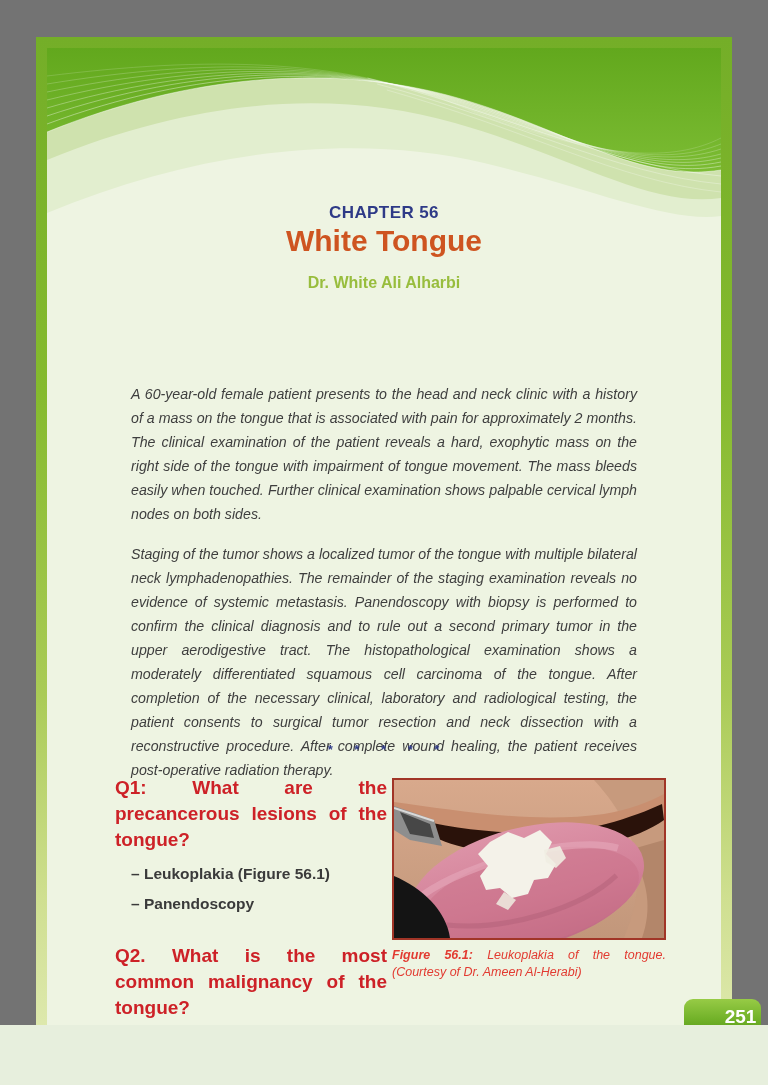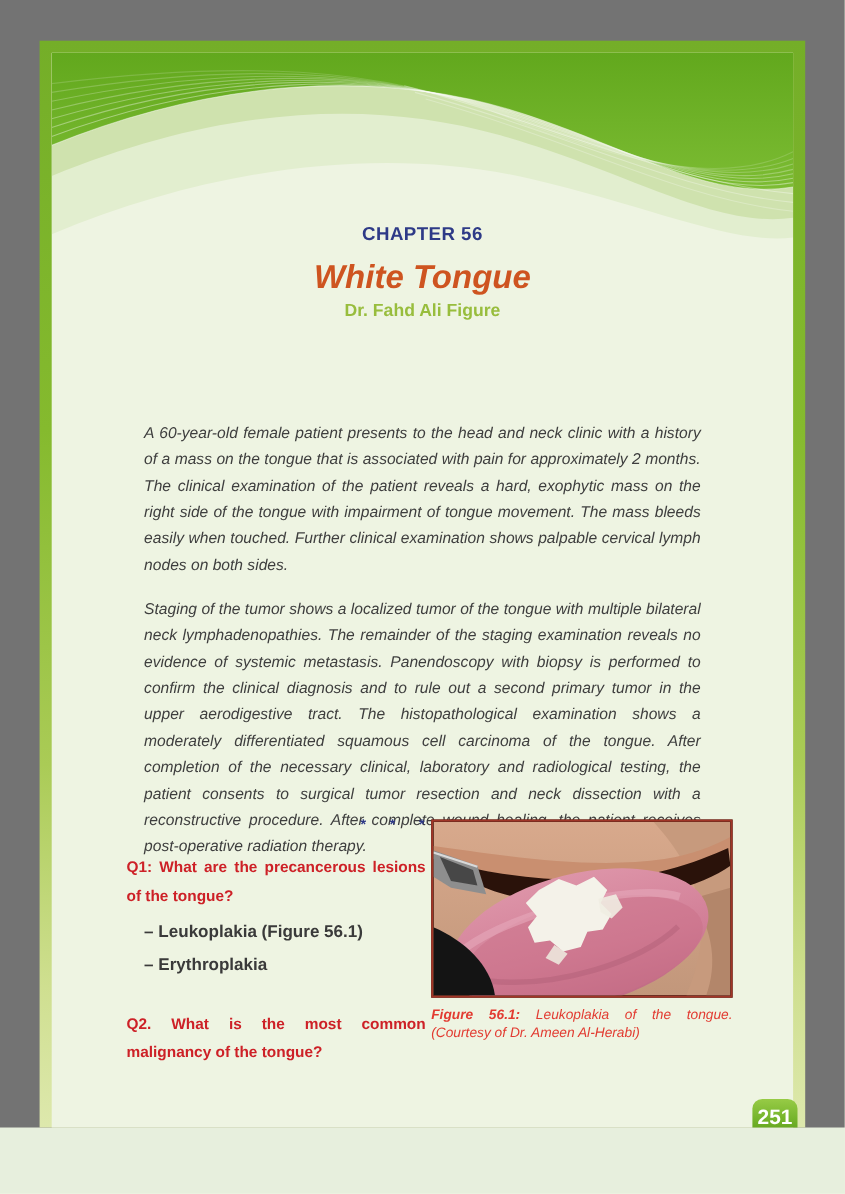--- a/index.html
+++ b/index.html
@@ -18,67 +18,67 @@
     position:absolute;left:11px;top:11px;right:11px;bottom:11px;
     background:#eef4e2;overflow:hidden;
   }
   .wave{position:absolute;left:0;top:0;width:100%;height:205px;display:block;}
 
   .chapter-label{
     position:absolute;left:0;top:155px;width:100%;text-align:center;
     font-size:17px;font-weight:bold;color:#2e3a87;letter-spacing:.4px;
   }
   .page-title{
-    position:absolute;left:0;top:188px;width:100%;text-align:center;
-    font-size:30px;font-weight:bold;color:#ce5420;font-style:italic;
+    position:absolute;left:0;top:176px;width:100%;text-align:center;
+    font-size:30px;font-weight:bold;color:#ce5420;
   }
   .author{
     position:absolute;left:0;top:226px;width:100%;text-align:center;
     font-size:16px;font-weight:bold;color:#98bd3d;
   }
 
   .case-text{
     position:absolute;left:68px;top:318px;width:538px;
     font-style:italic;font-size:14.2px;line-height:24px;color:#3e3e3e;
     text-align:justify;
   }
   .case-text p{margin:16px;}
 
   .stars{
     position:absolute;left:0;top:694px;width:100%;text-align:center;
     color:#2e3a87;font-size:13px;font-weight:bold;word-spacing:16px;letter-spacing:1px;
   }
 
   .qa-column{position:absolute;left:68px;top:727px;width:272px;}
   .qa-heading{
-    margin:0;font-size:14px;font-weight:bold;color:#cd2127;
+    margin:0;font-size:19px;font-weight:bold;color:#cd2127;
     line-height:26px;text-align:justify;
   }
   .qa-answers{margin:6px 0 0 16px;}
   .qa-answer{font-size:15.5px;color:#3a3a3a;line-height:30px;font-weight:bold;}
   .q2-block{margin-top:24px;}
   .qa-plain-answer{margin:0;font-size:15.5px;color:#3a3a3a;line-height:25px;}
 
-  .figure-block{position:absolute;left:345px;top:697px;width:274px;}
+  .figure-block{position:absolute;left:345px;top:730px;width:274px;}
   .figure-frame{
     width:270px;height:158px;border:2px solid #a13527;background:#1d0f08;overflow:hidden;
   }
   .figure-frame svg{display:block;}
   .figure-caption{
     margin-top:7px;font-size:12.5px;font-style:italic;color:#e23b31;
     line-height:17px;text-align:justify;
   }
   .figure-caption .cap-label{font-weight:bold;}
 
   .page-badge{
     position:absolute;left:684px;top:999px;width:41px;height:36px;
     border-radius:9px;
     background:linear-gradient(180deg,#97cb46 0%,#72b229 55%,#579a17 100%);
     display:flex;align-items:center;justify-content:center;
-    color:#ffffff;font-size:19px;font-weight:bold;
+    color:#ffffff;font-size:19px;font-weight:bold;padding-left:36px;
   }
 </style>
 </head>
 <body>
 
 <div class="page">
   <div class="frame">
     <div class="content">
 
       <svg class="wave" viewBox="0 0 694 205" preserveAspectRatio="none" xmlns="http://www.w3.org/2000/svg">
@@ -105,34 +105,34 @@
           <path d="M0,36 C158,11 310,8 442,64 C570,108 640,117 694,96" opacity="0.20"></path>
           <path d="M0,28 C160,9 312,7 444,66 C575,112 645,114 694,90" opacity="0.16"></path>
           <path d="M330,30 C470,65 580,118 694,128" opacity="0.35"></path>
           <path d="M340,36 C480,72 585,126 694,136" opacity="0.30"></path>
           <path d="M350,42 C490,80 590,134 694,144" opacity="0.25"></path>
         </g>
       </svg>
 
       <div class="chapter-label">CHAPTER 56</div>
       <div class="page-title">White Tongue</div>
-      <div class="author">Dr. Fahd Ali Figure</div>
+      <div class="author">Dr. White Ali Alharbi</div>
 
       <div class="case-text">
         <p>A 60-year-old female patient presents to the head and neck clinic with a history of a mass on the tongue that is associated with pain for approximately 2 months. The clinical examination of the patient reveals a hard, exophytic mass on the right side of the tongue with impairment of tongue movement. The mass bleeds easily when touched. Further clinical examination shows palpable cervical lymph nodes on both sides.</p>
         <p>Staging of the tumor shows a localized tumor of the tongue with multiple bilateral neck lymphadenopathies. The remainder of the staging examination reveals no evidence of systemic metastasis. Panendoscopy with biopsy is performed to confirm the clinical diagnosis and to rule out a second primary tumor in the upper aerodigestive tract. The histopathological examination shows a moderately differentiated squamous cell carcinoma of the tongue. After completion of the necessary clinical, laboratory and radiological testing, the patient consents to surgical tumor resection and neck dissection with a reconstructive procedure. After complete wound healing, the patient receives post-operative radiation therapy.</p>
       </div>
 
       <div class="stars">* * * * *</div>
 
       <div class="qa-column">
         <p class="qa-heading">Q1: What are the precancerous lesions of the tongue?</p>
         <div class="qa-answers">
           <div class="qa-answer">– Leukoplakia (Figure 56.1)</div>
-          <div class="qa-answer">– Erythroplakia</div>
+          <div class="qa-answer">– Panendoscopy</div>
         </div>
         <div class="q2-block">
           <p class="qa-heading">Q2. What is the most common malignancy of the tongue?</p>
         </div>
       </div>
 
       <div class="figure-block">
         <div class="figure-frame">
           <svg width="270" height="158" viewBox="0 0 270 158" xmlns="http://www.w3.org/2000/svg">
             <defs>

